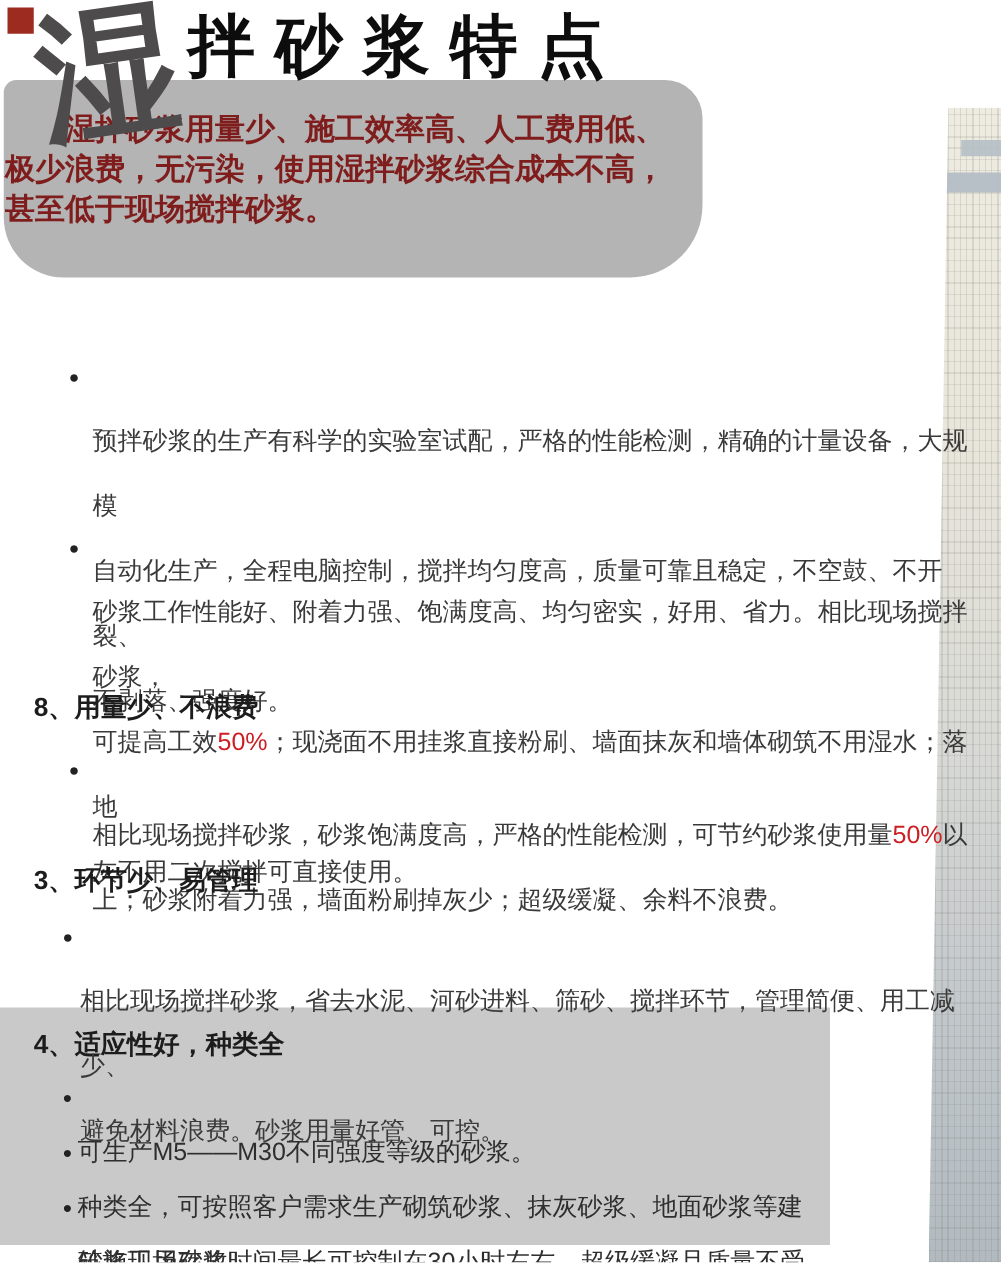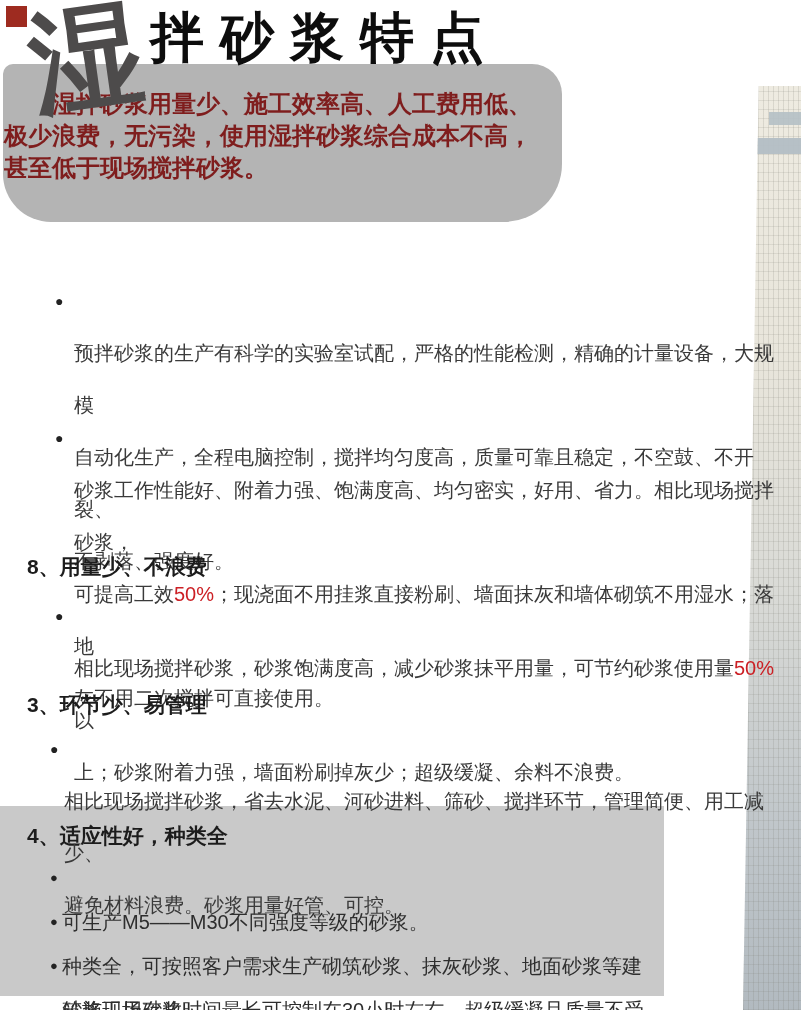--- a/index.html
+++ b/index.html
@@ -85,21 +85,21 @@
 不剥落、强度好。</span></span>
   </div>
   <div class="bullet-p" id="para-1b">
     <span class="dot">●</span><span><span>砂浆工作性能好、附着力强、饱满度高、均匀密实，好用、省力。相比现场搅拌砂浆，
 可提高工效</span><span class="hl-red">50%</span><span>；现浇面不用挂浆直接粉刷、墙面抹灰和墙体砌筑不用湿水；落地
 灰不用二次搅拌可直接使用。</span></span>
   </div>
 
   <div class="s-head" id="head-2">8、用量少、不浪费</div>
   <div class="bullet-p" id="para-2a">
-    <span class="dot">●</span><span><span>相比现场搅拌砂浆，砂浆饱满度高，减少砂浆抹平用量，可节约砂浆使用量</span><span class="hl-red">50%</span><span>以
+    <span class="dot">●</span><span><span>相比现场搅拌砂浆，砂浆饱满度高，严格的性能检测，可节约砂浆使用量</span><span class="hl-red">50%</span><span>以
 上；砂浆附着力强，墙面粉刷掉灰少；超级缓凝、余料不浪费。</span></span>
   </div>
 
   <div class="s-head" id="head-3">3、环节少、易管理</div>
   <div class="bullet-p tight" id="para-3a">
     <span class="dot">●</span><span><span>相比现场搅拌砂浆，省去水泥、河砂进料、筛砂、搅拌环节，管理简便、用工减少、
 避免材料浪费。砂浆用量好管、可控。</span></span>
   </div>
 
   <div class="panel">

